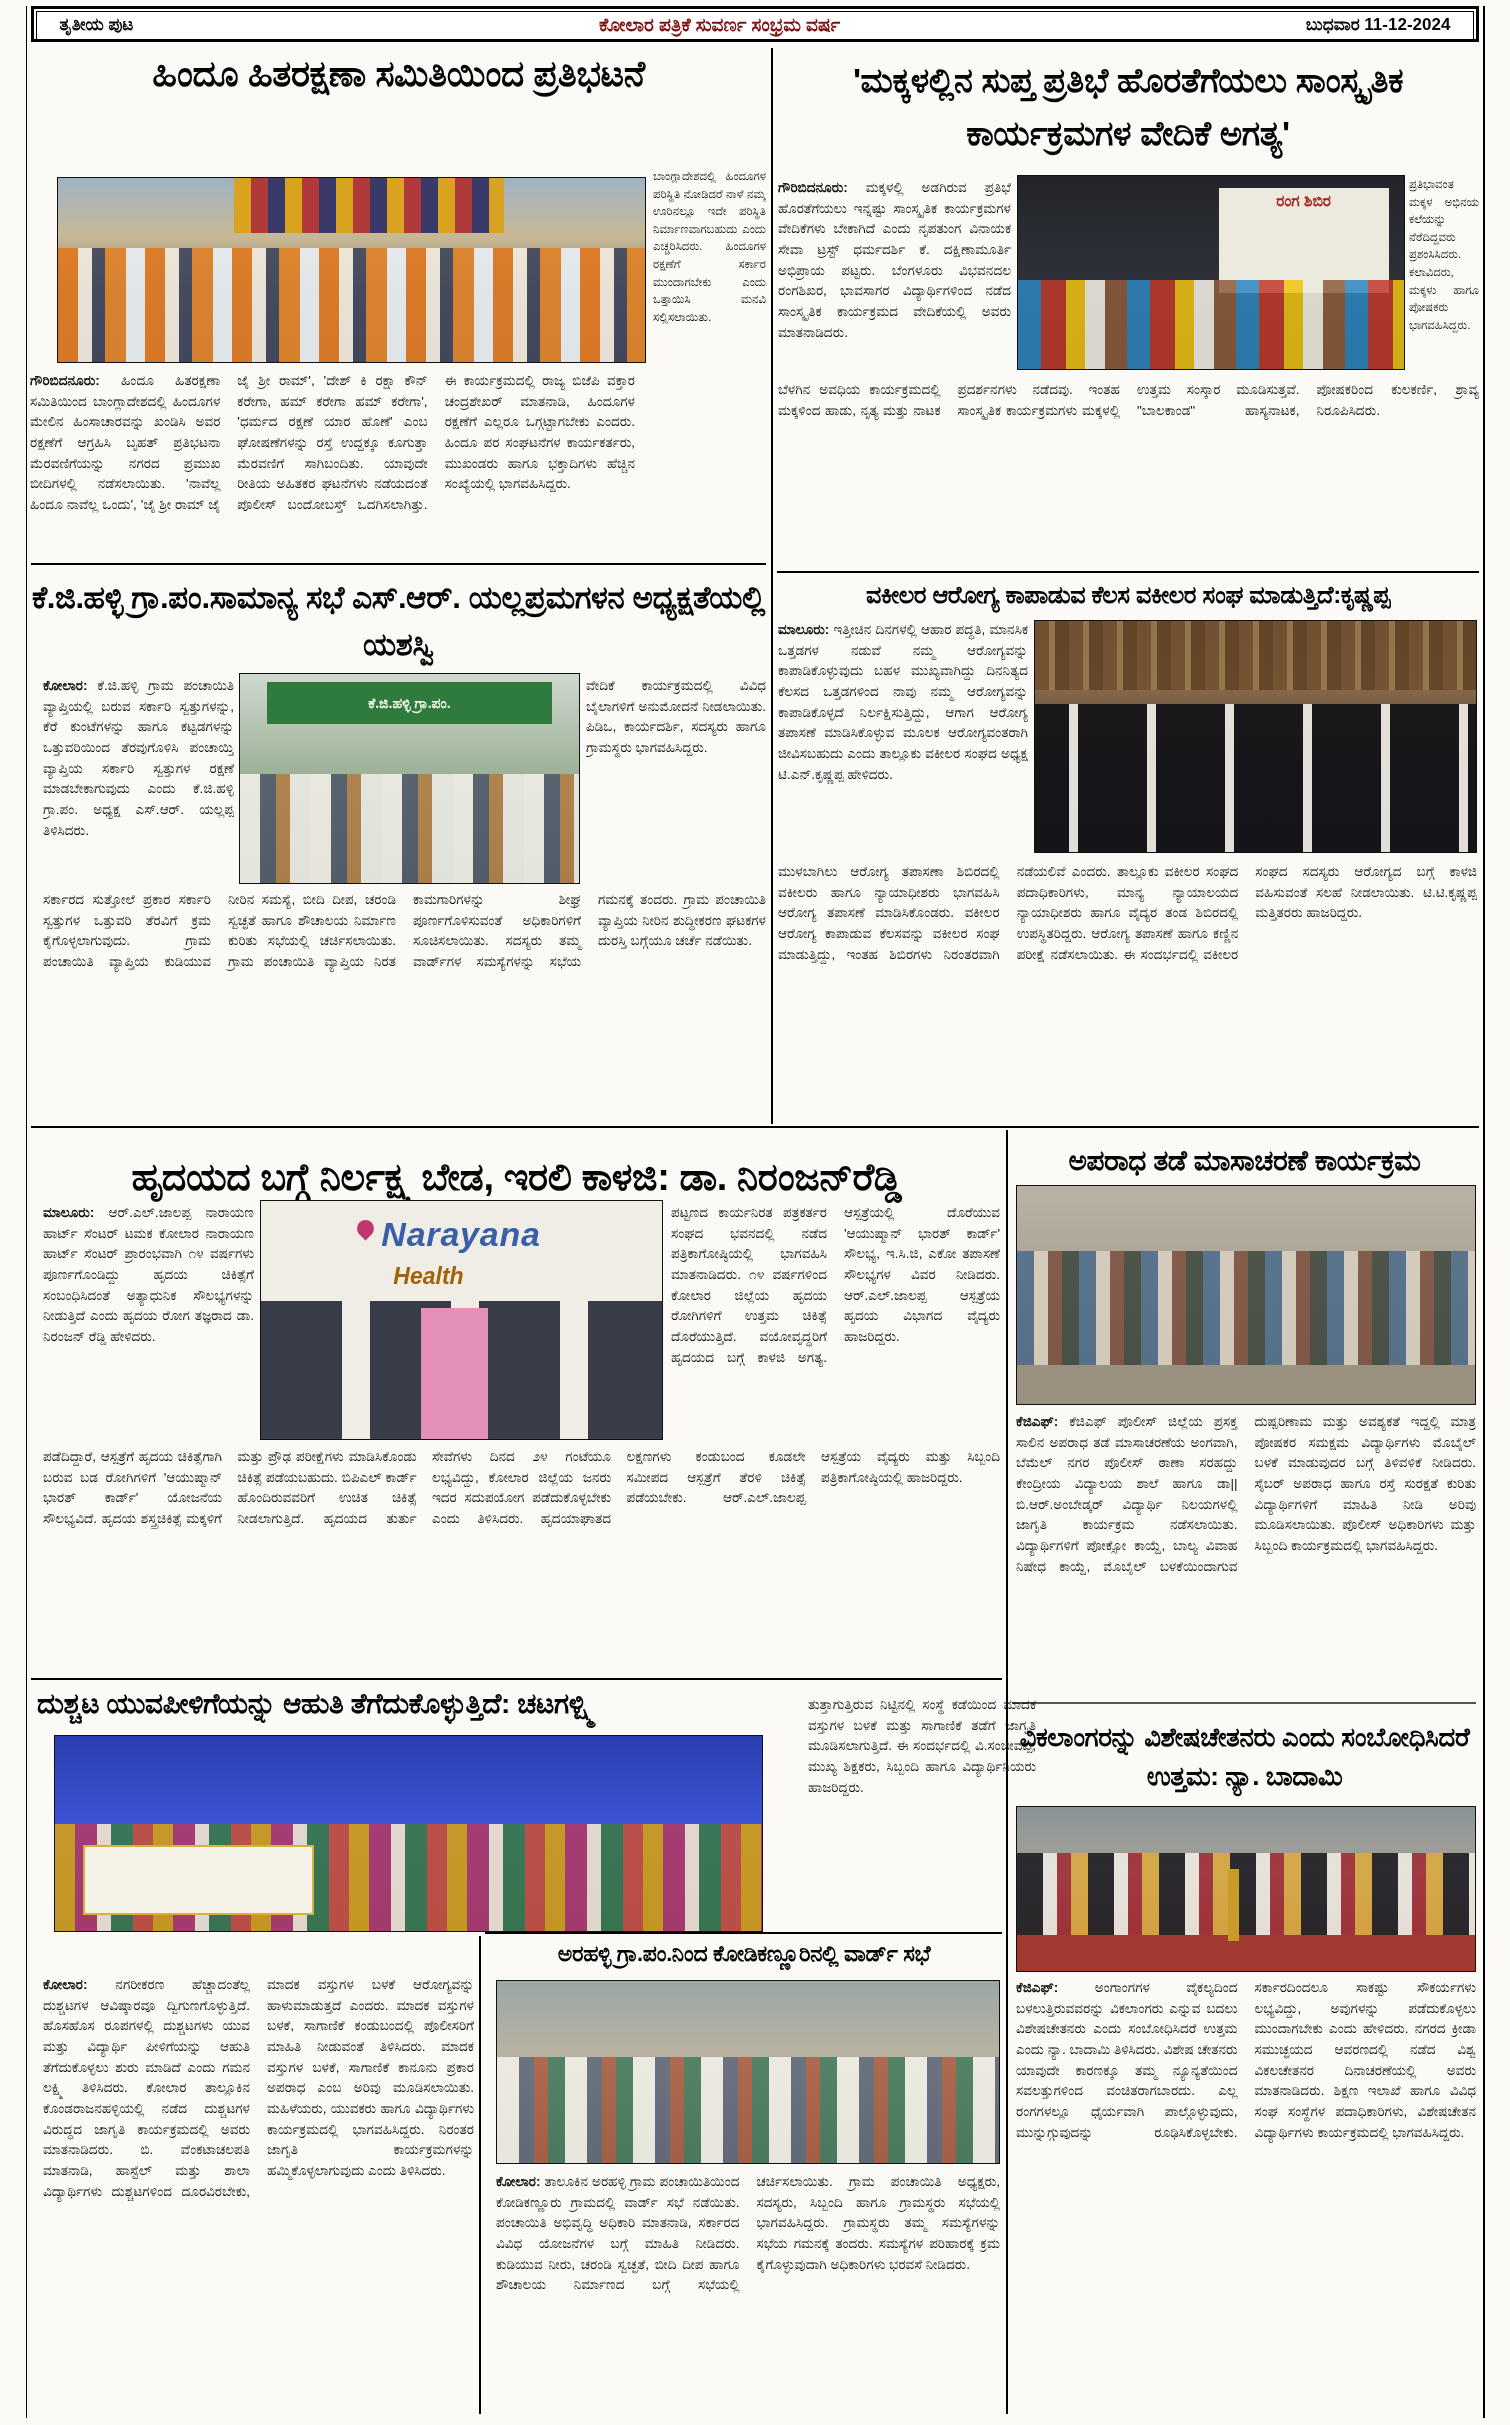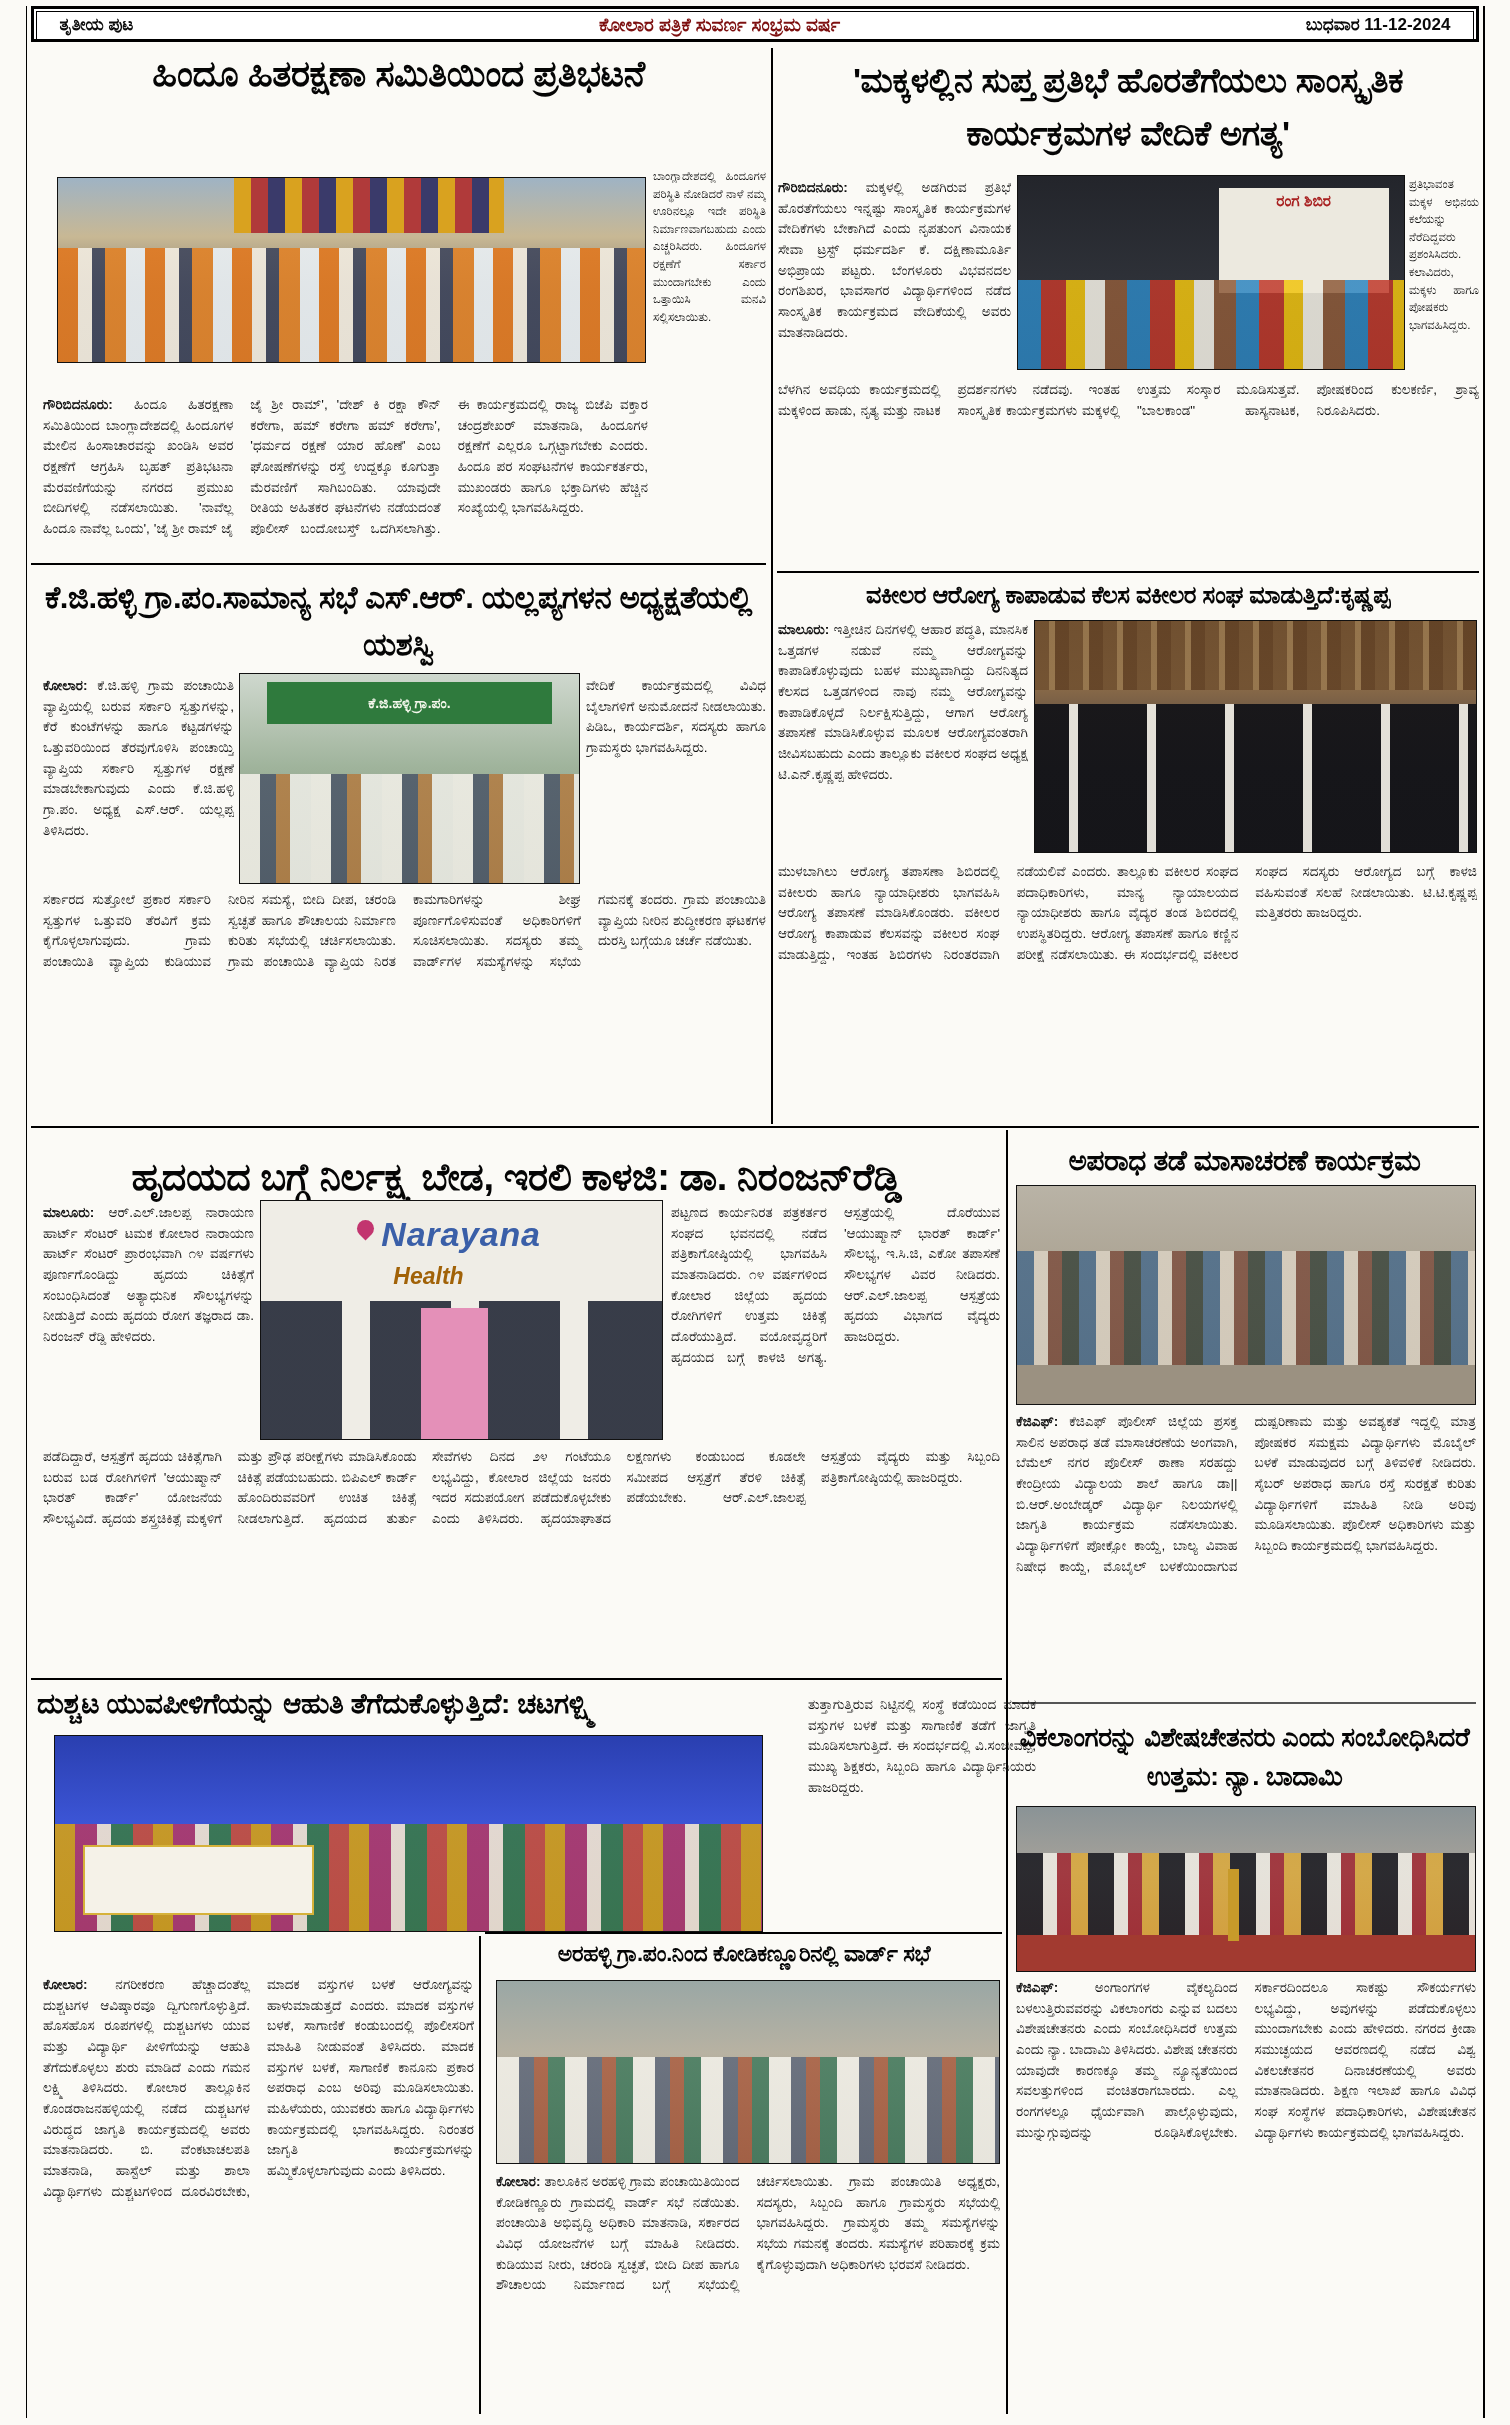--- a/index.html
+++ b/index.html
@@ -46,21 +46,21 @@
   </div>
 
   <h2 class="abs hl" style="left:31px;top:53px;width:735px;font-size:36px;">ಹಿಂದೂ ಹಿತರಕ್ಷಣಾ ಸಮಿತಿಯಿಂದ ಪ್ರತಿಭಟನೆ</h2>
   <div class="photo" style="left:57px;top:177px;width:589px;height:186px;background:linear-gradient(180deg,#9fb3c4 0%,#c8b894 32%,#8a8172 60%,#6e6a5e 100%);">
     <div class="pdec" style="left:30%;top:0;width:46%;height:30%;background:repeating-linear-gradient(90deg,#d9a21f 0 17px,#b03a3a 17px 34px,#3a3a6a 34px 51px);"></div>
     <div class="pdec" style="left:0;right:0;bottom:0;height:62%;background:repeating-linear-gradient(90deg,rgba(224,120,32,.9) 0 20px,rgba(240,234,222,.92) 20px 34px,rgba(57,65,90,.85) 34px 47px,rgba(224,130,40,.9) 47px 68px,rgba(232,238,242,.92) 68px 87px);"></div>
   </div>
   <div class="abs body small" style="left:653px;top:167px;width:113px;height:389px;">
     <span>ಬಾಂಗ್ಲಾದೇಶದಲ್ಲಿ ಹಿಂದೂಗಳ ಪರಿಸ್ಥಿತಿ ನೋಡಿದರೆ ನಾಳೆ ನಮ್ಮ ಊರಿನಲ್ಲೂ ಇದೇ ಪರಿಸ್ಥಿತಿ ನಿರ್ಮಾಣವಾಗಬಹುದು ಎಂದು ಎಚ್ಚರಿಸಿದರು. ಹಿಂದೂಗಳ ರಕ್ಷಣೆಗೆ ಸರ್ಕಾರ ಮುಂದಾಗಬೇಕು ಎಂದು ಒತ್ತಾಯಿಸಿ ಮನವಿ ಸಲ್ಲಿಸಲಾಯಿತು.</span>
   </div>
-  <div class="abs body c3" style="left:43px;top:371px;width:605px;height:186px;margin-top:24px;">
+  <div class="abs body c3" style="left:30px;top:371px;width:605px;height:186px;">
     <span class="dl">ಗೌರಿಬಿದನೂರು:</span>
     <span>ಹಿಂದೂ ಹಿತರಕ್ಷಣಾ ಸಮಿತಿಯಿಂದ ಬಾಂಗ್ಲಾದೇಶದಲ್ಲಿ ಹಿಂದೂಗಳ ಮೇಲಿನ ಹಿಂಸಾಚಾರವನ್ನು ಖಂಡಿಸಿ ಅವರ ರಕ್ಷಣೆಗೆ ಆಗ್ರಹಿಸಿ ಬೃಹತ್ ಪ್ರತಿಭಟನಾ ಮೆರವಣಿಗೆಯನ್ನು ನಗರದ ಪ್ರಮುಖ ಬೀದಿಗಳಲ್ಲಿ ನಡೆಸಲಾಯಿತು. 'ನಾವೆಲ್ಲ ಹಿಂದೂ ನಾವೆಲ್ಲ ಒಂದು', 'ಜೈ ಶ್ರೀ ರಾಮ್ ಜೈ ಜೈ ಶ್ರೀ ರಾಮ್', 'ದೇಶ್ ಕಿ ರಕ್ಷಾ ಕೌನ್ ಕರೇಗಾ, ಹಮ್ ಕರೇಗಾ ಹಮ್ ಕರೇಗಾ', 'ಧರ್ಮದ ರಕ್ಷಣೆ ಯಾರ ಹೊಣೆ' ಎಂಬ ಘೋಷಣೆಗಳನ್ನು ರಸ್ತೆ ಉದ್ದಕ್ಕೂ ಕೂಗುತ್ತಾ ಮೆರವಣಿಗೆ ಸಾಗಿಬಂದಿತು. ಯಾವುದೇ ರೀತಿಯ ಅಹಿತಕರ ಘಟನೆಗಳು ನಡೆಯದಂತೆ ಪೊಲೀಸ್ ಬಂದೋಬಸ್ತ್ ಒದಗಿಸಲಾಗಿತ್ತು. ಈ ಕಾರ್ಯಕ್ರಮದಲ್ಲಿ ರಾಜ್ಯ ಬಿಜೆಪಿ ವಕ್ತಾರ ಚಂದ್ರಶೇಖರ್ ಮಾತನಾಡಿ, ಹಿಂದೂಗಳ ರಕ್ಷಣೆಗೆ ಎಲ್ಲರೂ ಒಗ್ಗಟ್ಟಾಗಬೇಕು ಎಂದರು. ಹಿಂದೂ ಪರ ಸಂಘಟನೆಗಳ ಕಾರ್ಯಕರ್ತರು, ಮುಖಂಡರು ಹಾಗೂ ಭಕ್ತಾದಿಗಳು ಹೆಚ್ಚಿನ ಸಂಖ್ಯೆಯಲ್ಲಿ ಭಾಗವಹಿಸಿದ್ದರು.</span>
   </div>
 
   <h2 class="abs hl" style="left:777px;top:54px;width:702px;font-size:34px;line-height:1.55;">'ಮಕ್ಕಳಲ್ಲಿನ ಸುಪ್ತ ಪ್ರತಿಭೆ ಹೊರತೆಗೆಯಲು ಸಾಂಸ್ಕೃತಿಕ ಕಾರ್ಯಕ್ರಮಗಳ ವೇದಿಕೆ ಅಗತ್ಯ'</h2>
   <div class="abs body" style="left:778px;top:178px;width:233px;height:197px;">
     <span class="dl">ಗೌರಿಬಿದನೂರು:</span>
     <span>ಮಕ್ಕಳಲ್ಲಿ ಅಡಗಿರುವ ಪ್ರತಿಭೆ ಹೊರತೆಗೆಯಲು ಇನ್ನಷ್ಟು ಸಾಂಸ್ಕೃತಿಕ ಕಾರ್ಯಕ್ರಮಗಳ ವೇದಿಕೆಗಳು ಬೇಕಾಗಿದೆ ಎಂದು ನೃಪತುಂಗ ವಿನಾಯಕ ಸೇವಾ ಟ್ರಸ್ಟ್ ಧರ್ಮದರ್ಶಿ ಕೆ. ದಕ್ಷಿಣಾಮೂರ್ತಿ ಅಭಿಪ್ರಾಯ ಪಟ್ಟರು. ಬೆಂಗಳೂರು ವಿಭವನದಲ ರಂಗಶಿಖರ, ಭಾವಸಾಗರ ವಿದ್ಯಾರ್ಥಿಗಳಿಂದ ನಡೆದ ಸಾಂಸ್ಕೃತಿಕ ಕಾರ್ಯಕ್ರಮದ ವೇದಿಕೆಯಲ್ಲಿ ಅವರು ಮಾತನಾಡಿದರು.</span>
   </div>
   <div class="photo" style="left:1017px;top:175px;width:388px;height:195px;background:linear-gradient(180deg,#23252b 0%,#2e3138 55%,#1d1f24 100%);">
@@ -73,21 +73,21 @@
     <span>ಪ್ರತಿಭಾವಂತ ಮಕ್ಕಳ ಅಭಿನಯ ಕಲೆಯನ್ನು ನೆರೆದಿದ್ದವರು ಪ್ರಶಂಸಿಸಿದರು. ಕಲಾವಿದರು, ಮಕ್ಕಳು ಹಾಗೂ ಪೋಷಕರು ಭಾಗವಹಿಸಿದ್ದರು.</span>
   </div>
   <div class="abs body c4" style="left:778px;top:380px;width:701px;height:177px;">
     <span>ಬೆಳಗಿನ ಅವಧಿಯ ಕಾರ್ಯಕ್ರಮದಲ್ಲಿ ಮಕ್ಕಳಿಂದ ಹಾಡು, ನೃತ್ಯ ಮತ್ತು ನಾಟಕ ಪ್ರದರ್ಶನಗಳು ನಡೆದವು. ಇಂತಹ ಸಾಂಸ್ಕೃತಿಕ ಕಾರ್ಯಕ್ರಮಗಳು ಮಕ್ಕಳಲ್ಲಿ ಉತ್ತಮ ಸಂಸ್ಕಾರ ಮೂಡಿಸುತ್ತವೆ. "ಬಾಲಕಾಂಡ" ಹಾಸ್ಯನಾಟಕ, ಪೋಷಕರಿಂದ ಕುಲಕರ್ಣಿ, ಶ್ರಾವ್ಯ ನಿರೂಪಿಸಿದರು.</span>
   </div>
 
   <div class="rv" style="left:771px;top:48px;height:1076px;"></div>
   <div class="rh" style="left:31px;top:563px;width:735px;"></div>
   <div class="rh" style="left:777px;top:571px;width:702px;"></div>
 
-  <h2 class="abs hl" style="left:31px;top:575px;width:735px;font-size:31px;line-height:1.5;">ಕೆ.ಜಿ.ಹಳ್ಳಿ ಗ್ರಾ.ಪಂ.ಸಾಮಾನ್ಯ ಸಭೆ ಎಸ್.ಆರ್. ಯಲ್ಲಪ್ಯಗಳನ ಅಧ್ಯಕ್ಷತೆಯಲ್ಲಿ ಯಶಸ್ವಿ</h2>
+  <h2 class="abs hl" style="left:31px;top:575px;width:735px;font-size:31px;line-height:1.5;">ಕೆ.ಜಿ.ಹಳ್ಳಿ ಗ್ರಾ.ಪಂ.ಸಾಮಾನ್ಯ ಸಭೆ ಎಸ್.ಆರ್. ಯಲ್ಲಪ್ರಮಗಳನ ಅಧ್ಯಕ್ಷತೆಯಲ್ಲಿ ಯಶಸ್ವಿ</h2>
   <div class="abs body" style="left:43px;top:676px;width:191px;height:209px;">
     <span class="dl">ಕೋಲಾರ:</span>
     <span>ಕೆ.ಜಿ.ಹಳ್ಳಿ ಗ್ರಾಮ ಪಂಚಾಯಿತಿ ವ್ಯಾಪ್ತಿಯಲ್ಲಿ ಬರುವ ಸರ್ಕಾರಿ ಸ್ವತ್ತುಗಳನ್ನು, ಕೆರೆ ಕುಂಟೆಗಳನ್ನು ಹಾಗೂ ಕಟ್ಟಡಗಳನ್ನು ಒತ್ತುವರಿಯಿಂದ ತೆರವುಗೊಳಿಸಿ ಪಂಚಾಯ್ತಿ ವ್ಯಾಪ್ತಿಯ ಸರ್ಕಾರಿ ಸ್ವತ್ತುಗಳ ರಕ್ಷಣೆ ಮಾಡಬೇಕಾಗುವುದು ಎಂದು ಕೆ.ಜಿ.ಹಳ್ಳಿ ಗ್ರಾ.ಪಂ. ಅಧ್ಯಕ್ಷ ಎಸ್.ಆರ್. ಯಲ್ಲಪ್ಪ ತಿಳಿಸಿದರು.</span>
   </div>
   <div class="photo" style="left:239px;top:673px;width:341px;height:211px;background:linear-gradient(180deg,#cfd8ce 0%,#9fb39b 45%,#7d8f7a 100%);">
     <div class="pdec banner-green" style="left:8%;top:4%;width:84%;height:20%;">
       <span>ಕೆ.ಜಿ.ಹಳ್ಳಿ ಗ್ರಾ.ಪಂ.</span>
     </div>
     <div class="pdec" style="left:0;right:0;bottom:0;height:52%;background:repeating-linear-gradient(90deg,rgba(240,238,230,.9) 0 20px,rgba(70,80,100,.8) 20px 36px,rgba(180,120,60,.8) 36px 50px,rgba(235,235,228,.9) 50px 71px);"></div>
   </div>

